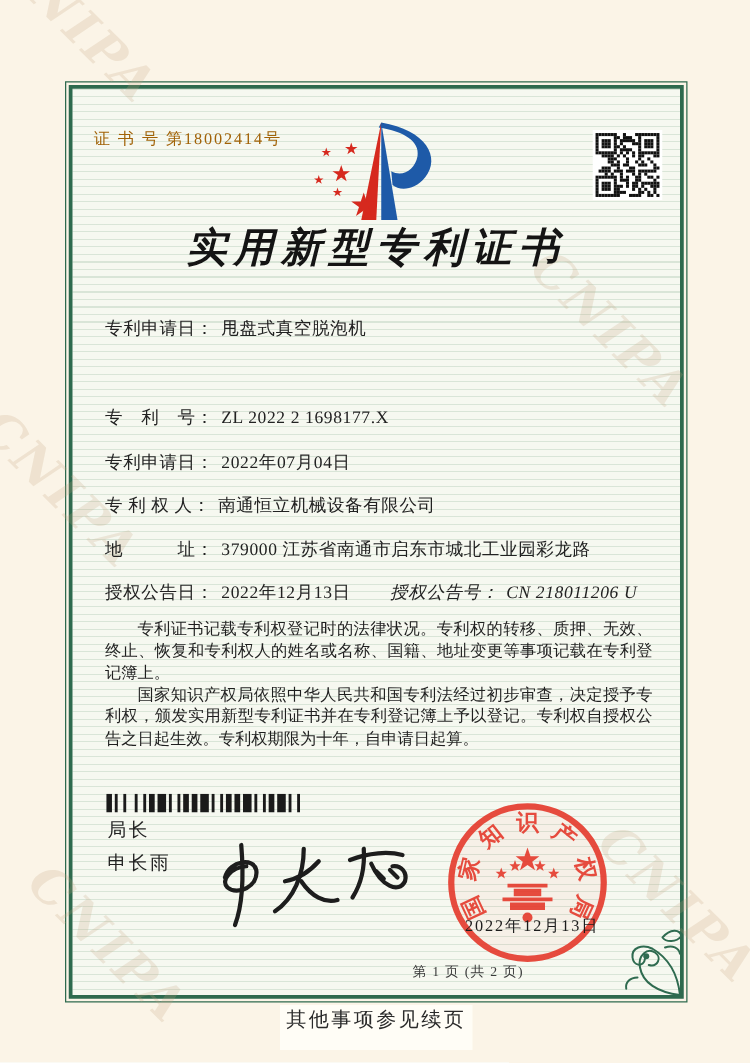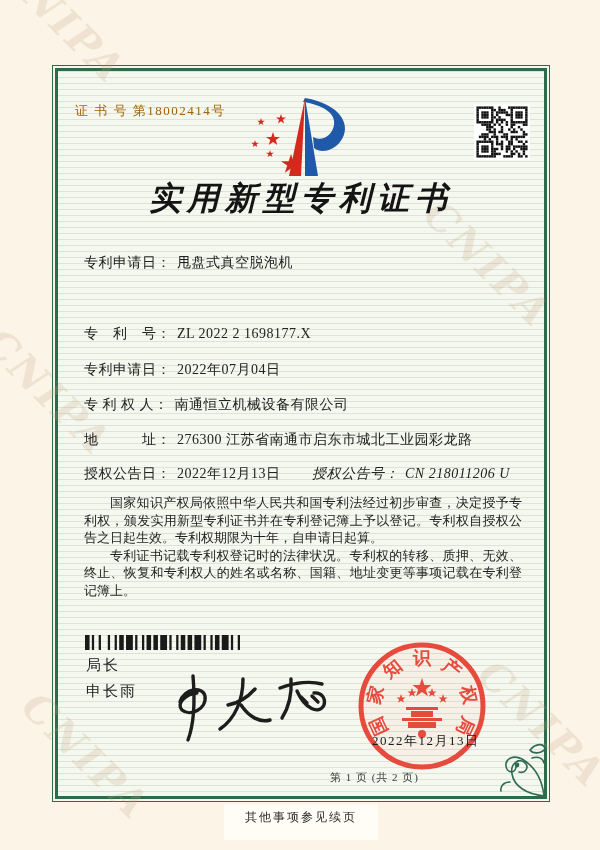--- a/index.html
+++ b/index.html
@@ -44,21 +44,21 @@
   }
   .paras p{margin:0; text-indent:2em;}
   .barcode{left:85px; top:635px; width:155px; height:15px;}
   .commissioner{left:86px; top:652px; font-size:15px; line-height:26px; letter-spacing:2px;}
   .signature{left:162px; top:666px; width:170px; height:78px; z-index:3;}
   .seal{left:354px; top:638px; width:136px; height:136px; z-index:4; opacity:0.9;}
   .seal-date{left:372px; top:732px; font-size:13px; letter-spacing:1.5px; color:#1c1c1c; z-index:5;}
   .page-info{left:52px; top:770px; width:591px; text-align:center; font-size:11px; color:#3a3a3a; letter-spacing:1px;padding-left:27px;}
   .tab-note{
     left:224px; top:804px; width:154px; height:36px; background:#fffdf6;
-    text-align:center; line-height:26px; font-size:12px; letter-spacing:2px; color:#2a2a2a; z-index:3;
+    text-align:center; line-height:26px; font-size:16px; letter-spacing:2px; color:#2a2a2a; z-index:3;
   }
   .ornament{left:486px; top:736px; width:60px; height:62px; z-index:3;}
   svg{display:block;}
 </style>
 </head>
 <body>
 
 <div class="page">
 
   <div class="watermark" style="left:-18px; top:-4px;">CNIPA</div>
@@ -346,32 +346,32 @@
   <div class="row" style="top:325px">
     <span class="lbl">专　利　号：</span><span class="val">ZL 2022 2 1698177.X</span>
   </div>
   <div class="row" style="top:361px">
     <span class="lbl">专利申请日：</span><span class="val">2022年07月04日</span>
   </div>
   <div class="row" style="top:396px">
     <span class="lbl">专 利 权 人：</span><span class="val">南通恒立机械设备有限公司</span>
   </div>
   <div class="row" style="top:431px">
-    <span class="lbl">地　　　址：</span><span class="val">276300 江苏省南通市启东市城北工业园彩龙路</span>
+    <span class="lbl">地　　　址：</span><span class="val">379000 江苏省南通市启东市城北工业园彩龙路</span>
   </div>
   <div class="row" style="top:465px">
     <span class="lbl">授权公告日：</span><span class="val">2022年12月13日</span>
     <span class="grant-right">
       <span class="lbl">授权公告号：</span><span class="val">CN 218011206 U</span>
     </span>
   </div>
 
   <div class="content paras">
+    <p>专利证书记载专利权登记时的法律状况。专利权的转移、质押、无效、终止、恢复和专利权人的姓名或名称、国籍、地址变更等事项记载在专利登记簿上。</p>
     <p>国家知识产权局依照中华人民共和国专利法经过初步审查，决定授予专利权，颁发实用新型专利证书并在专利登记簿上予以登记。专利权自授权公告之日起生效。专利权期限为十年，自申请日起算。</p>
-    <p>专利证书记载专利权登记时的法律状况。专利权的转移、质押、无效、终止、恢复和专利权人的姓名或名称、国籍、地址变更等事项记载在专利登记簿上。</p>
   </div>
 
   <svg id="barcode" class="content barcode" preserveAspectRatio="none" viewBox="0 0 68 15">
       <rect x="0" y="0" width="2" height="15" fill="#1a1a1a"></rect>
       <rect x="3" y="0" width="1" height="15" fill="#1a1a1a"></rect>
       <rect x="6" y="0" width="1" height="15" fill="#1a1a1a"></rect>
       <rect x="10" y="0" width="1" height="15" fill="#1a1a1a"></rect>
       <rect x="13" y="0" width="1" height="15" fill="#1a1a1a"></rect>
       <rect x="15" y="0" width="2" height="15" fill="#1a1a1a"></rect>
       <rect x="18" y="0" width="3" height="15" fill="#1a1a1a"></rect>

